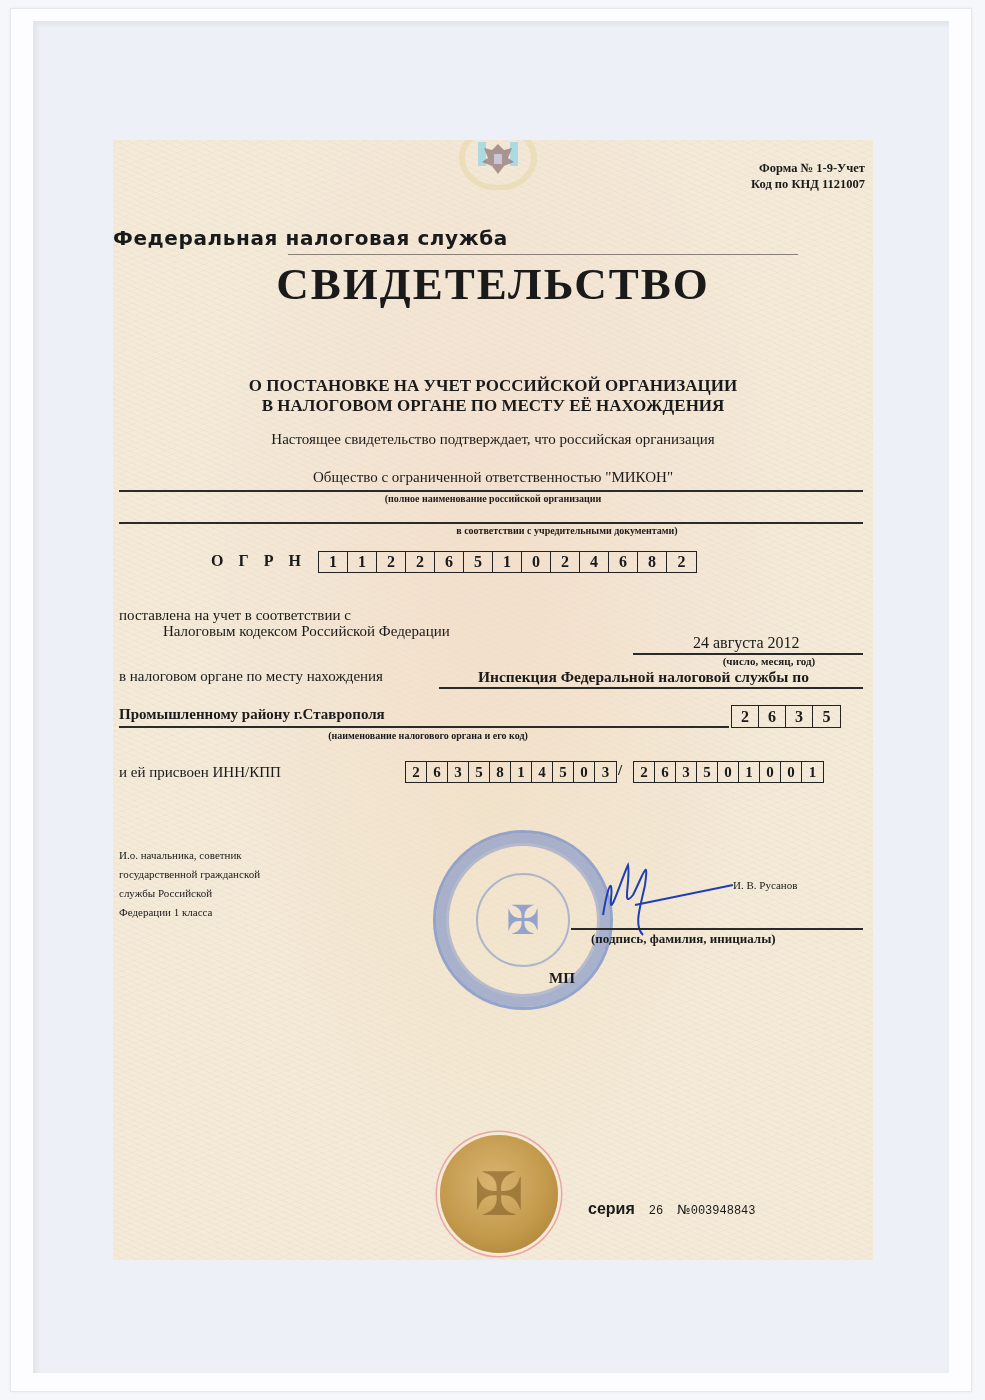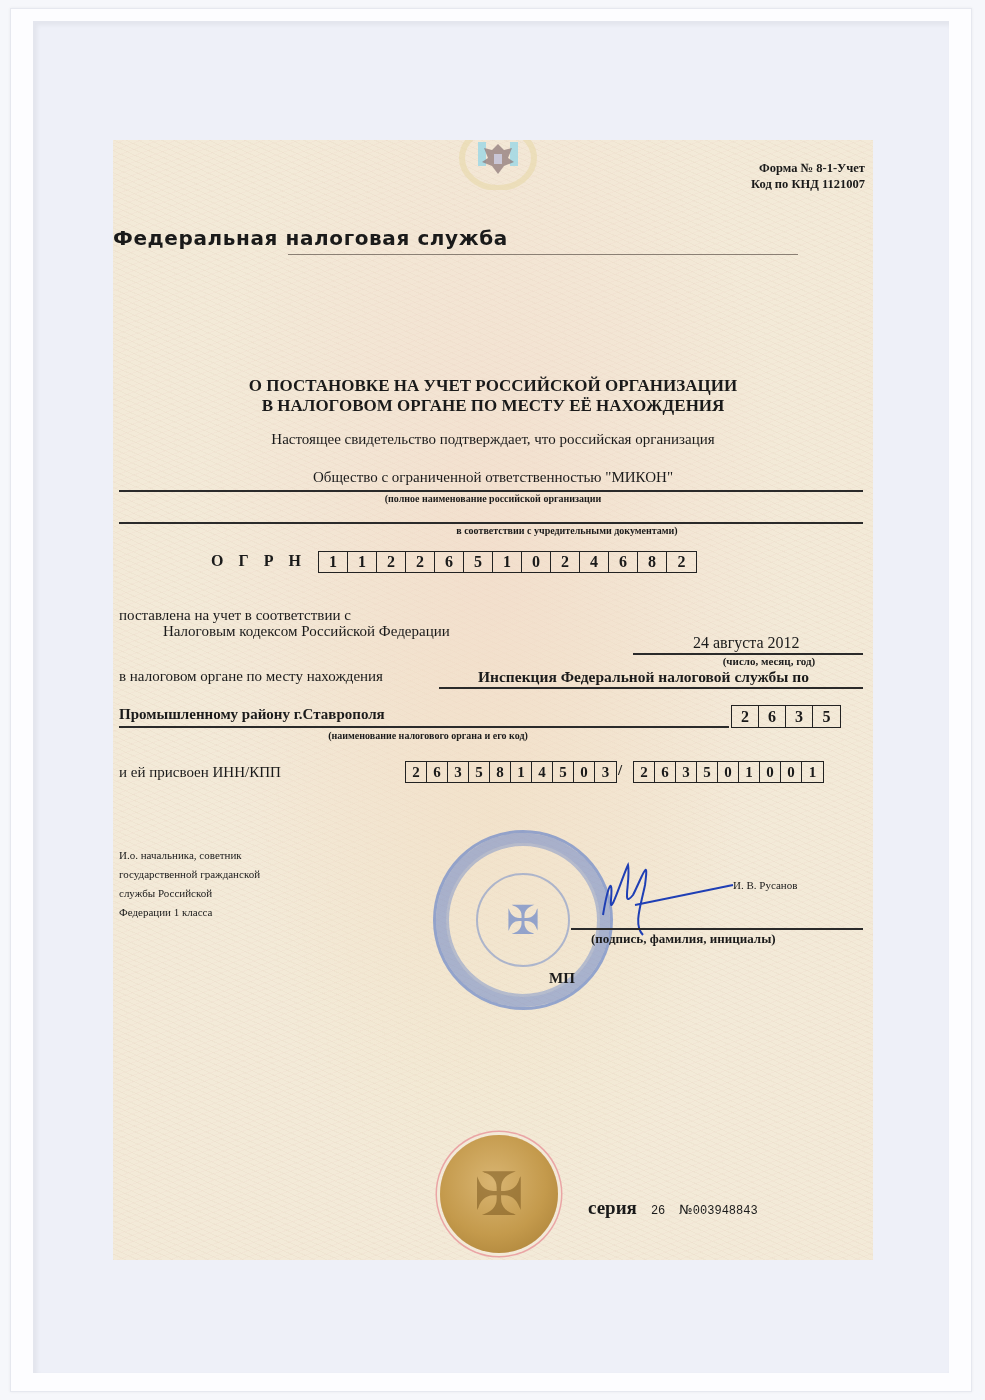--- a/index.html
+++ b/index.html
@@ -106,21 +106,21 @@
   .seal {
     left: 327px; top: 995px; width: 118px; height: 118px; border-radius: 50%;
     background: radial-gradient(circle at 45% 40%, #d9b572 0%, #c49a4c 55%, #a57c33 100%);
     box-shadow: 0 0 0 3px #f3ead8, 0 0 0 4.5px #eaa5a5;
     display: flex; align-items: center; justify-content: center;
     color: rgba(120,85,30,0.55); font-size: 60px;
   }
   .serial {
     left: 475px; top: 1056px; font-size: 20px; display: flex; align-items: baseline; gap: 14px;
   }
-  .serial .lbl { font-weight: bold; font-family: Liberation Serif, serif; font-size: 19px; text-align: center; }
+  .serial .lbl { font-weight: bold; font-family: Liberation Sans, sans-serif; font-size: 16px; text-align: center; }
   .serial .num { font-family: Liberation Mono, monospace; font-size: 12px; }
   .serial .no { font-family: "DejaVu Sans", sans-serif; font-size: 13px; }
 </style>
 </head>
 <body>
 
 <div class="frame-outer">
   <div class="frame-inner"></div>
 </div>
 
@@ -130,26 +130,27 @@
     <svg width="80" height="50" viewBox="0 0 80 50">
       <ellipse cx="40" cy="18" rx="36" ry="30" fill="none" stroke="#e7d9a8" stroke-width="6" opacity="0.6"></ellipse>
       <rect x="20" y="2" width="8" height="24" fill="#9ad7e6" opacity="0.8"></rect>
       <rect x="52" y="2" width="8" height="24" fill="#9ad7e6" opacity="0.8"></rect>
       <path d="M40 4 L46 10 L54 8 L50 18 L56 22 L46 26 L40 34 L34 26 L24 22 L30 18 L26 8 L34 10 Z" fill="#8f7a7a" opacity="0.75"></path>
       <rect x="36" y="14" width="8" height="10" fill="#c9c6d6"></rect>
     </svg>
   </div>
 
   <div class="abs form-code">
-    <div>Форма № 8-1-Учет</div>
+    <div>Форма № 1-9-Учет</div>
     <div>Код по КНД 1121007</div>
   </div>
 
   <div class="abs fns">Федеральная налоговая служба</div>
   <div class="abs title-rule"></div>
+  <div class="abs title">СВИДЕТЕЛЬСТВО</div>
 
   <div class="abs subtitle">
     <div>О ПОСТАНОВКЕ НА УЧЕТ РОССИЙСКОЙ ОРГАНИЗАЦИИ</div>
     <div>В НАЛОГОВОМ ОРГАНЕ ПО МЕСТУ ЕЁ НАХОЖДЕНИЯ</div>
   </div>
 
   <div class="abs intro">Настоящее свидетельство подтверждает, что российская организация</div>
 
   <div class="abs org-name">Общество с ограниченной ответственностью "МИКОН"</div>
   <div class="line" style="left:6px; width:744px; top:350px;"></div>

